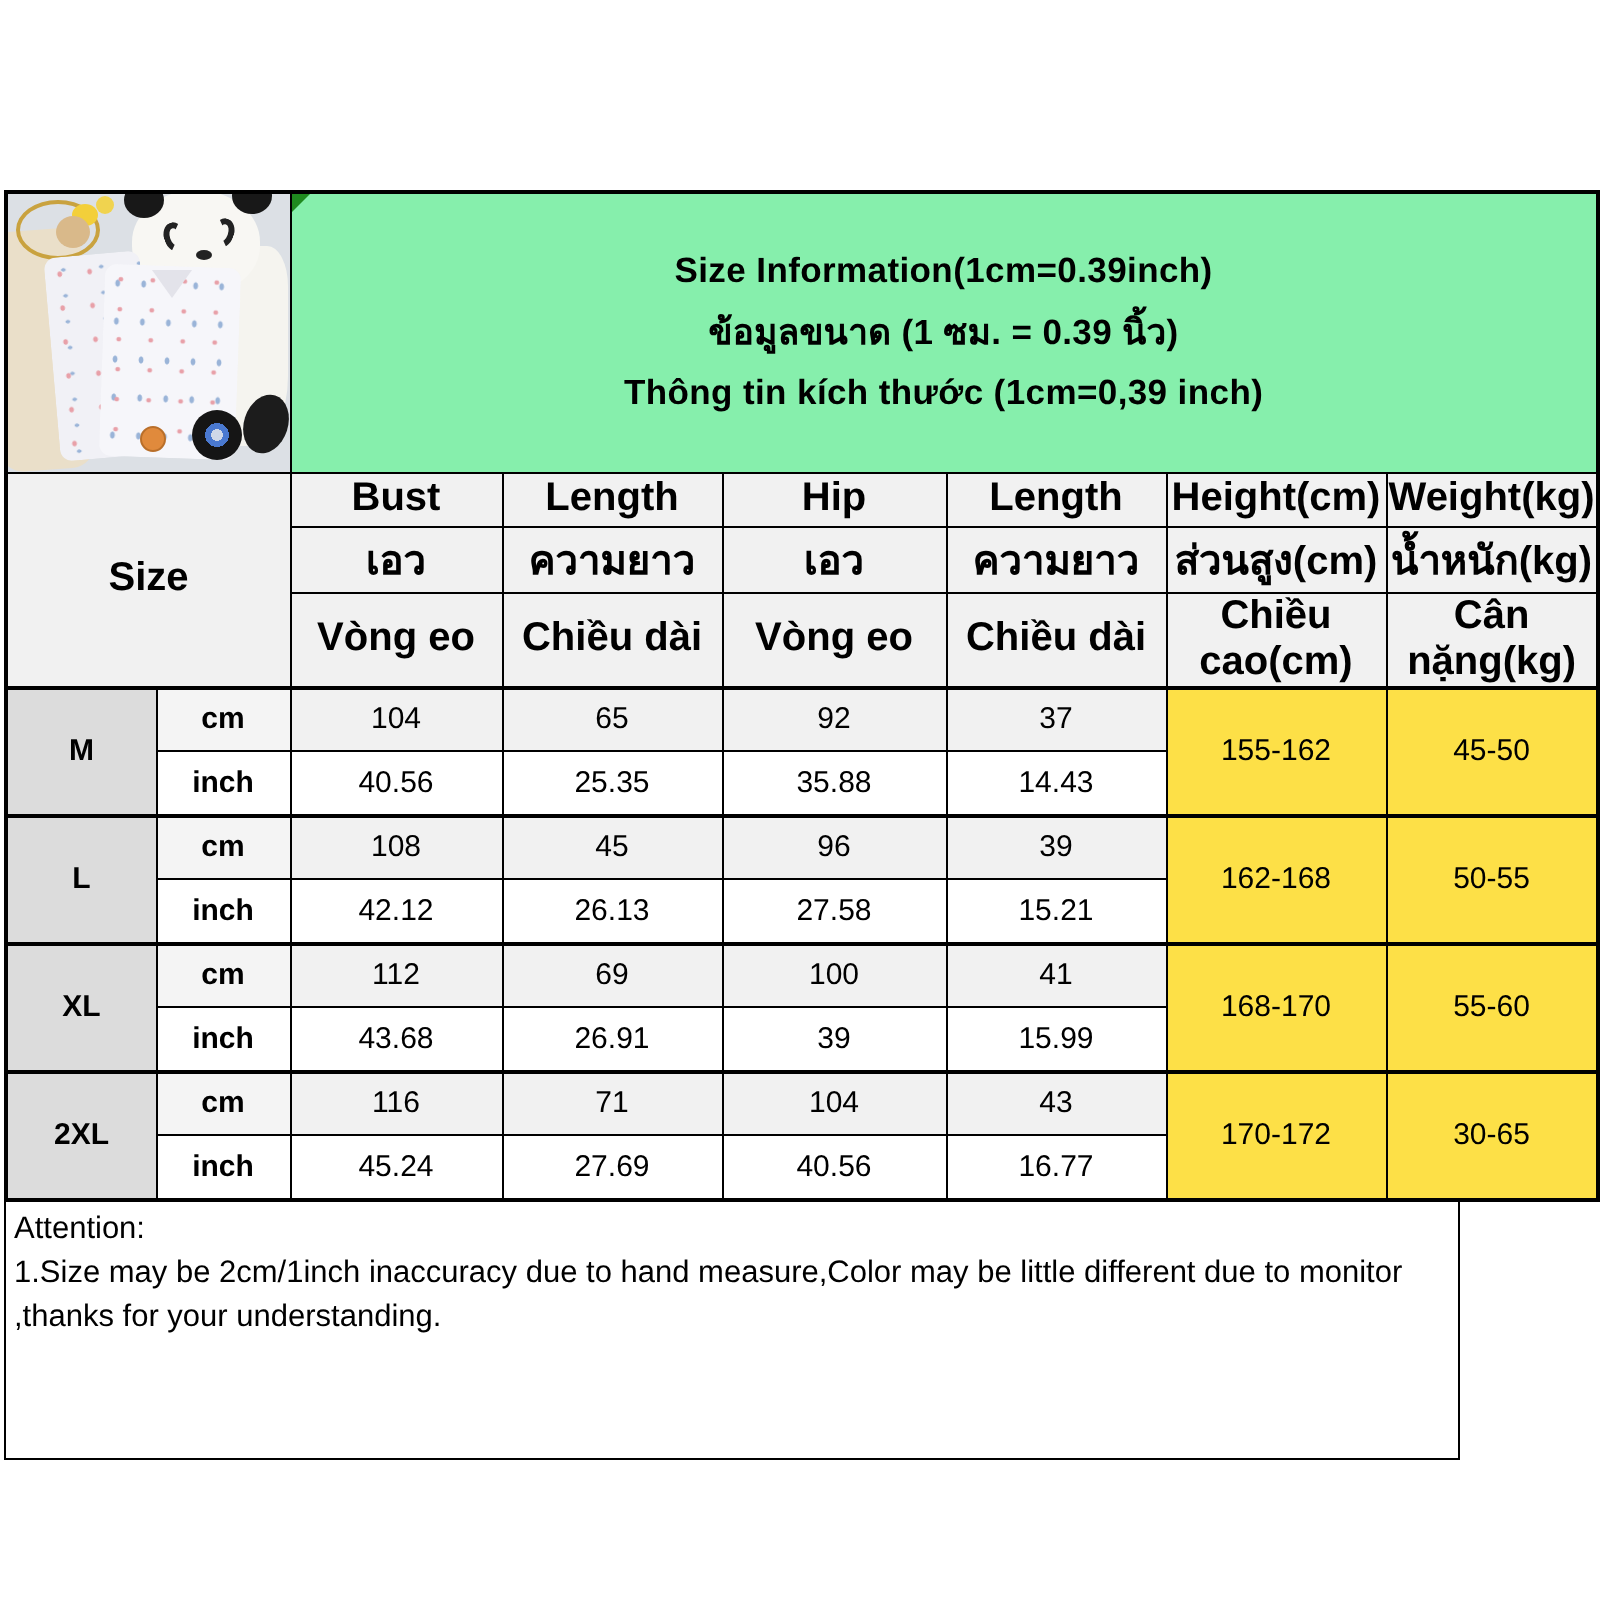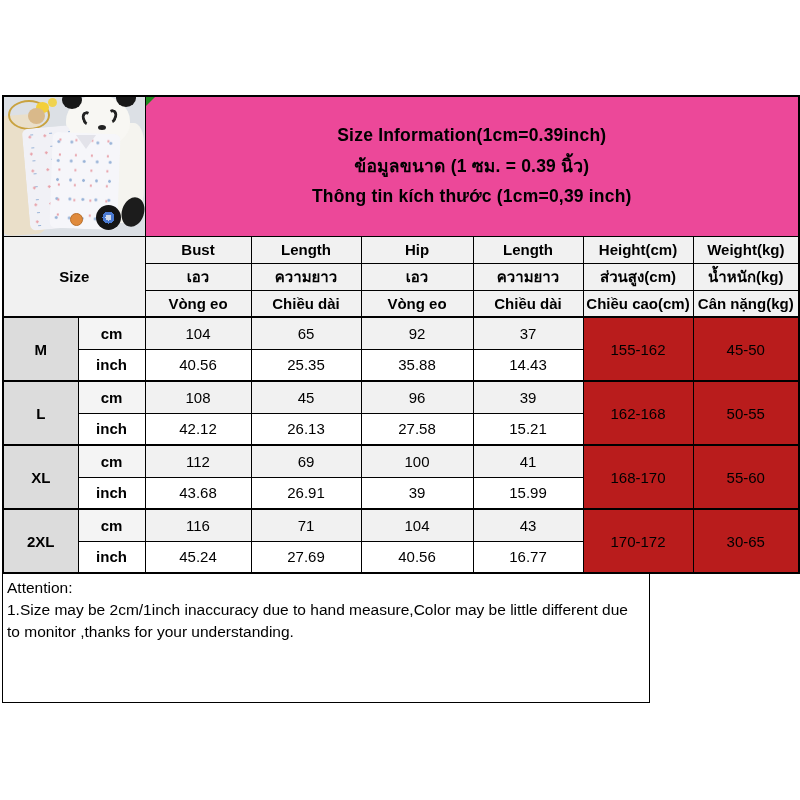--- a/index.html
+++ b/index.html
@@ -13,46 +13,46 @@
   table.size-table td, table.size-table th { border:1px solid #000; text-align:center;
     vertical-align:middle; overflow:hidden; }
 
   
   col.c-size{width:75px;} col.c-unit{width:67px;} col.c1{width:106px;}
   col.c2{width:110px;} col.c3{width:112px;} col.c4{width:110px;}
   col.c5{width:110px;} col.c6{width:106px;}
 
   
   .photo-cell { height:140px; padding:0; background:#dce0e5; position:relative; }
-  .title-cell { background:#ec4899; position:relative; border-bottom:2px solid #000; }
+  .title-cell { background:#86efac; position:relative; border-bottom:2px solid #000; }
   .title-inner { display:flex; flex-direction:column; justify-content:center; gap:6px;
     height:100%; padding:6px 0; }
   .title-line { font-weight:bold; font-size:17.5px; letter-spacing:0.2px; }
   .corner-flag { position:absolute; left:0; top:0; width:0; height:0;
     border-top:9px solid #1f8a1f; border-right:9px solid transparent; }
 
   
-  tr.h-row th { height:27px; background:#f1f1f1; font-weight:bold; font-size:15px;text-align:center; }
+  tr.h-row th { height:27px; background:#f1f1f1; font-weight:bold; font-size:20px;text-align:center; }
   th.size-cell { background:#dcdcdc; font-size:30px; font-weight:bold;
     border:2px solid #000; }
 
   
   tr.d-row td { height:32px; font-size:15px; }
   tr.group-start td { border-top:2px solid #000; }
   td.size-name { background:#dcdcdc; font-weight:bold; font-size:16px;
     border-right:2px solid #000; }
   td.unit { font-weight:bold; }
   td.u-cm { background:#f4f4f4; }
   td.u-inch { background:#ffffff;margin-left:16px; }
   td.v-cm { background:#f1f1f1;margin-top:20px; }
   td.v-inch { background:#ffffff; }
-  td.merged { background:#b91c1c; }
-
-  
-  .attention { width:648px; height:129px; border:1px solid #000; border-top:none;
+  td.merged { background:#fde047; }
+
+  
+  .attention { width:728px; height:129px; border:1px solid #000; border-top:none;
     padding:3px 4px; font-size:15.5px; line-height:1.42; text-align:left;
     background:#fff; }
 
   
   .photo-cell * { position:absolute; }
   .ph-blanket { left:-8px; top:18px; width:48px; height:120px; background:#eadfc9;
     border-radius:12px; transform:rotate(-4deg); }
   .ph-basket { left:4px; top:3px; width:42px; height:30px; border:2px solid #c9a23f;
     border-radius:50%; }
   .ph-lemon1 { left:32px; top:5px; width:13px; height:11px; background:#f3cf3a;

